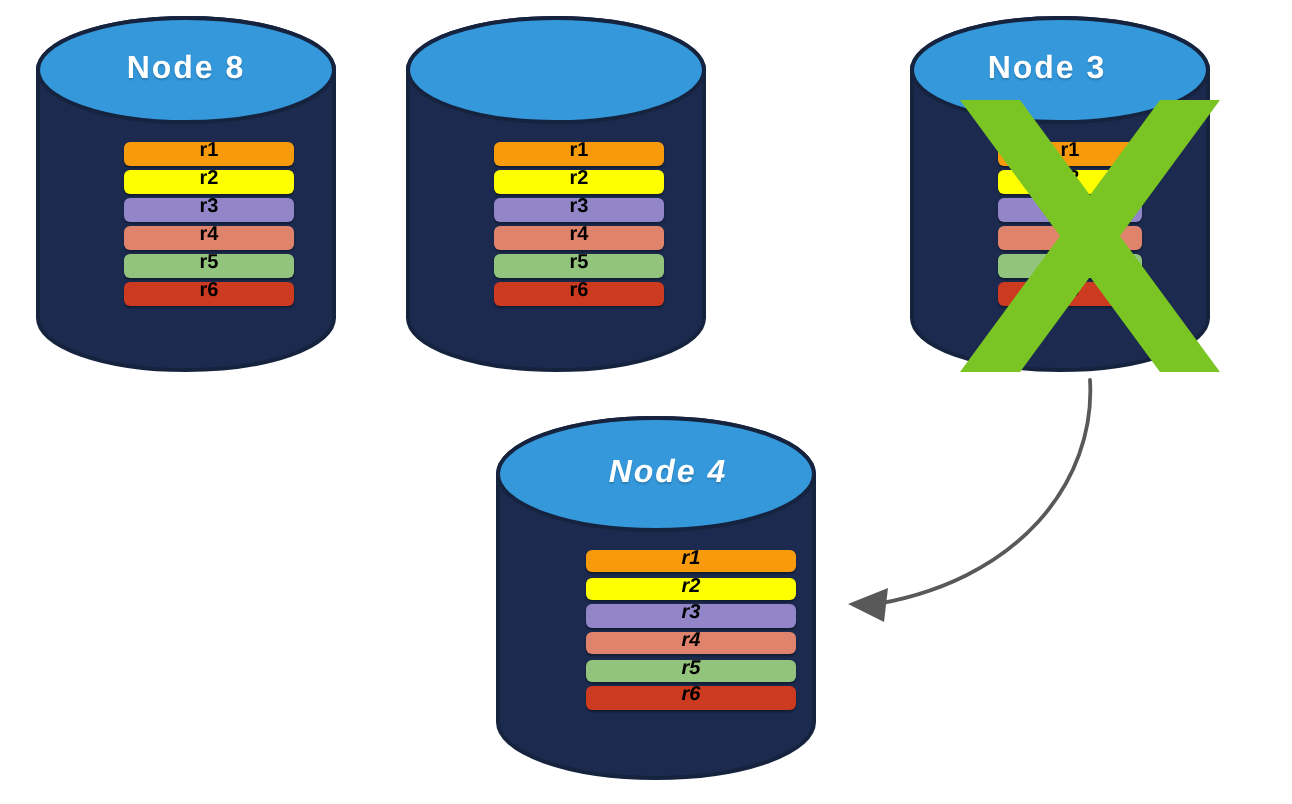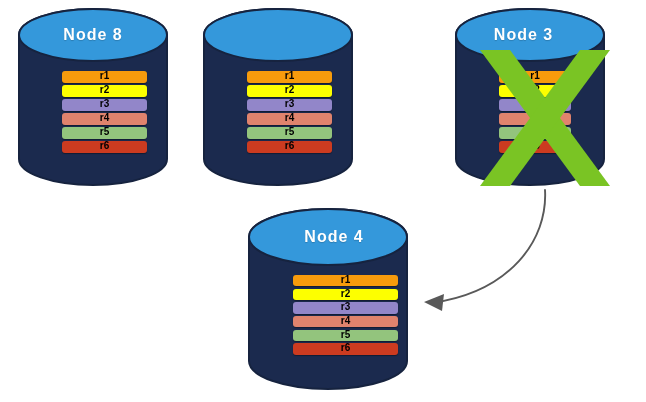--- a/index.html
+++ b/index.html
@@ -144,21 +144,21 @@
           <span>r4</span>
         </div>
         <div class="row" style="background: rgb(147, 196, 125); height: 11.8px; margin-bottom: 2.2px; font-size: 10px;">
           <span>r5</span>
         </div>
         <div class="row" style="background: rgb(204, 59, 32); height: 11.8px; margin-bottom: 2.2px; font-size: 10px;">
           <span>r6</span>
         </div>
       </div>
     </div>
-    <div class="node" style="left: 248px; top: 208px; width: 172px; height: 182px;">
+    <div class="node" style="left: 248px; top: 208px; width: 172px; height: 182px; font-style: italic;">
       <svg width="160" height="182" viewBox="0 0 160 182">
         <path d="M 1 29 L 1 153 A 79 28 0 0 0 159 153 L 159 29 A 79 28 0 0 0 1 29 Z" fill="#1b2a4e" stroke="#16233f" stroke-width="2"></path>
         <ellipse cx="80" cy="29" rx="79" ry="28" fill="#3498db" stroke="#16233f" stroke-width="2"></ellipse>
       </svg>
       <div class="node-title" style="top: 20px; font-size: 16px;">Node  4</div>
       <div class="rows" style="top: 67px; padding-left: 22px; padding-right: 22px; box-sizing: border-box;">
         <div class="row" style="background: rgb(247, 155, 12); height: 11.4667px; margin-bottom: 2.2px; font-size: 10px;">
           <span>r1</span>
         </div>
         <div class="row" style="background: rgb(253, 255, 0); height: 11.4667px; margin-bottom: 2.2px; font-size: 10px;">

